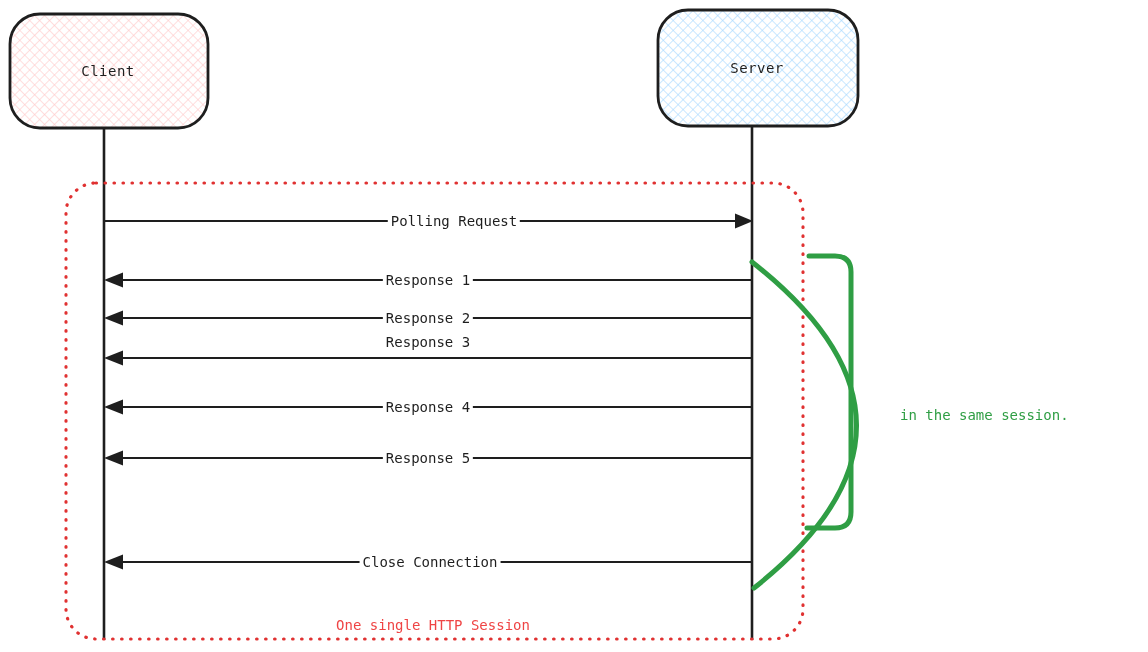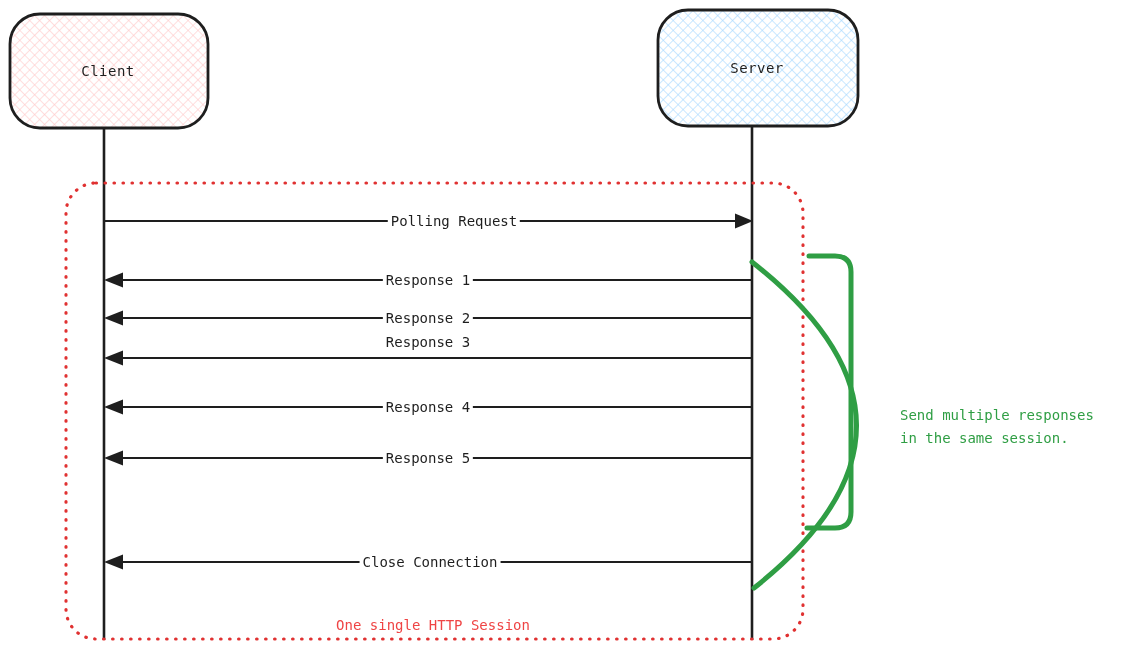--- a/index.html
+++ b/index.html
@@ -90,17 +90,16 @@
   <div class="lbl msg" style="left:428px;top:280px;">Response 1</div>
   <div class="lbl msg" style="left:428px;top:318px;">Response 2</div>
   <div class="lbl msg" style="left:428px;top:342px;">Response 3</div>
   <div class="lbl msg" style="left:428px;top:407px;">Response 4</div>
   <div class="lbl msg" style="left:428px;top:458px;text-align:center;">Response 5</div>
   <div class="lbl msg" style="left:430px;top:562px;">Close Connection</div>
 
   <div class="lbl session-lbl" style="left:433px;top:625px;">One single HTTP Session</div>
 
   <div class="note">
-    <div>Send multiple responses</div>
     <div>in the same session.</div>
   </div>
 
 </div>
 
 </body></html>

